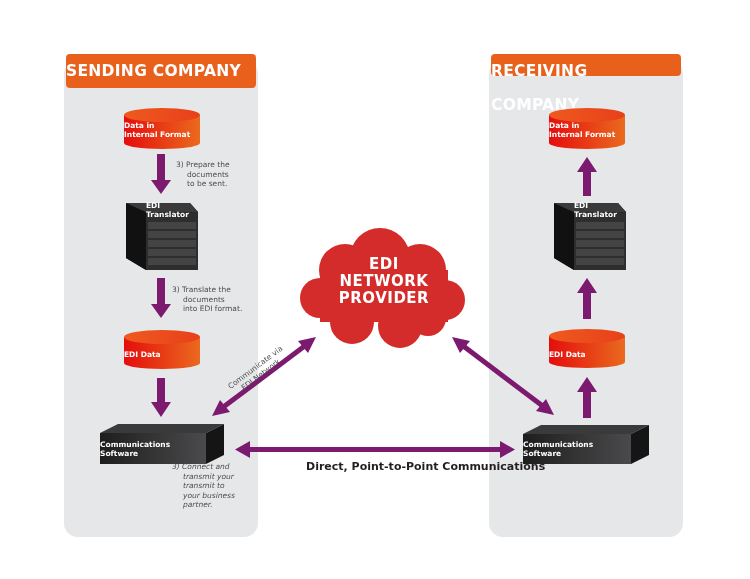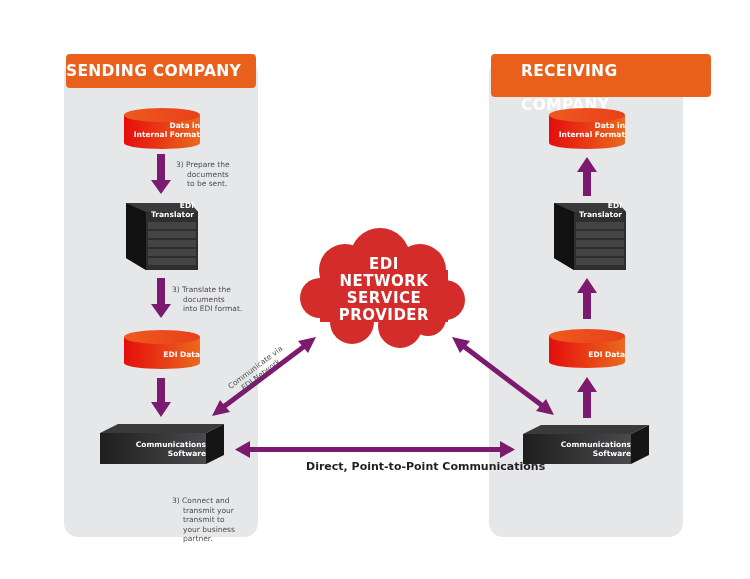--- a/index.html
+++ b/index.html
@@ -2,23 +2,23 @@
 <html><head>
 <meta charset="utf-8">
 <style>
   html,body{margin:0;padding:0;background:#ffffff;}
   body{width:750px;height:579px;position:relative;overflow:hidden;font-family:"DejaVu Sans","Liberation Sans",sans-serif;}
   .panel{position:absolute;background:#e6e7e8;border-radius:14px;}
   .panel-left{left:64px;top:60px;width:194px;height:477px;}
   .panel-right{left:489px;top:60px;width:194px;height:477px;}
   .header{position:absolute;background:#e8601c;border-radius:4px;color:#fff;font-weight:bold;font-size:15.5px;line-height:34px;letter-spacing:0.3px;}
   .header-left{left:66px;top:54px;width:190px;height:34px;}
-  .header-right{left:491px;top:54px;width:190px;height:43px;padding-left:30px;}
+  .header-right{left:491px;top:54px;width:190px;height:22px;}
   svg.diagram{position:absolute;left:0;top:0;}
-  .lbl{position:absolute;color:#ffffff;font-weight:bold;text-align:right;font-size:7.5px;line-height:9px;}
+  .lbl{position:absolute;color:#ffffff;font-weight:bold;text-align:left;font-size:7.5px;line-height:9px;}
   .note{position:absolute;color:#4d4d4f;font-size:7.5px;line-height:9.5px;}
   .cloud-text{position:absolute;color:#fff;font-weight:bold;text-align:center;font-size:15px;line-height:17px;letter-spacing:0.5px;}
   .direct{position:absolute;color:#231f20;font-weight:bold;font-size:11px;}
   .diag-label{position:absolute;color:#4d4d4f;font-size:7.5px;line-height:9px;text-align:center;transform:rotate(-37deg);transform-origin:center;}
 </style>
 </head>
 <body>
 
 <div class="panel panel-left"></div>
 <div class="panel panel-right"></div>
@@ -185,21 +185,21 @@
 <div class="note" style="left:172px;top:285px;">
   <div>3) Translate the</div>
   <div style="padding-left:11px">documents</div>
   <div style="padding-left:11px">into EDI format.</div>
 </div>
 <div class="lbl" style="left:124px;top:350px;width:76px;">EDI Data</div>
 <div class="lbl" style="left:100px;top:440px;width:106px;">
   <div>Communications</div>
   <div>Software</div>
 </div>
-<div class="note" style="left:172px;top:496px;">
+<div class="note" style="left:172px;top:462px;font-style:italic;">
   <div>3) Connect and</div>
   <div style="padding-left:11px">transmit your</div>
   <div style="padding-left:11px">transmit to</div>
   <div style="padding-left:11px">your business</div>
   <div style="padding-left:11px">partner.</div>
 </div>
 
 <div class="lbl" style="left:549px;top:121px;width:76px;">
   <div>Data in</div>
   <div>Internal Format</div>
@@ -210,21 +210,20 @@
 </div>
 <div class="lbl" style="left:549px;top:350px;width:76px;">EDI Data</div>
 <div class="lbl" style="left:523px;top:440px;width:108px;">
   <div>Communications</div>
   <div>Software</div>
 </div>
 
 <div class="cloud-text" style="left:320px;top:256px;width:128px;">
   <div>EDI</div>
   <div>NETWORK</div>
-  <div>SERVICE</div>
   <div>PROVIDER</div>
 </div>
 
 <div class="diag-label" style="left:218px;top:362px;width:80px;">
   <div>Communicate via</div>
   <div>EDI Network</div>
 </div>
 <div class="direct" style="left:306px;top:460px;">Direct, Point-to-Point Communications</div>
 
 </body></html>

